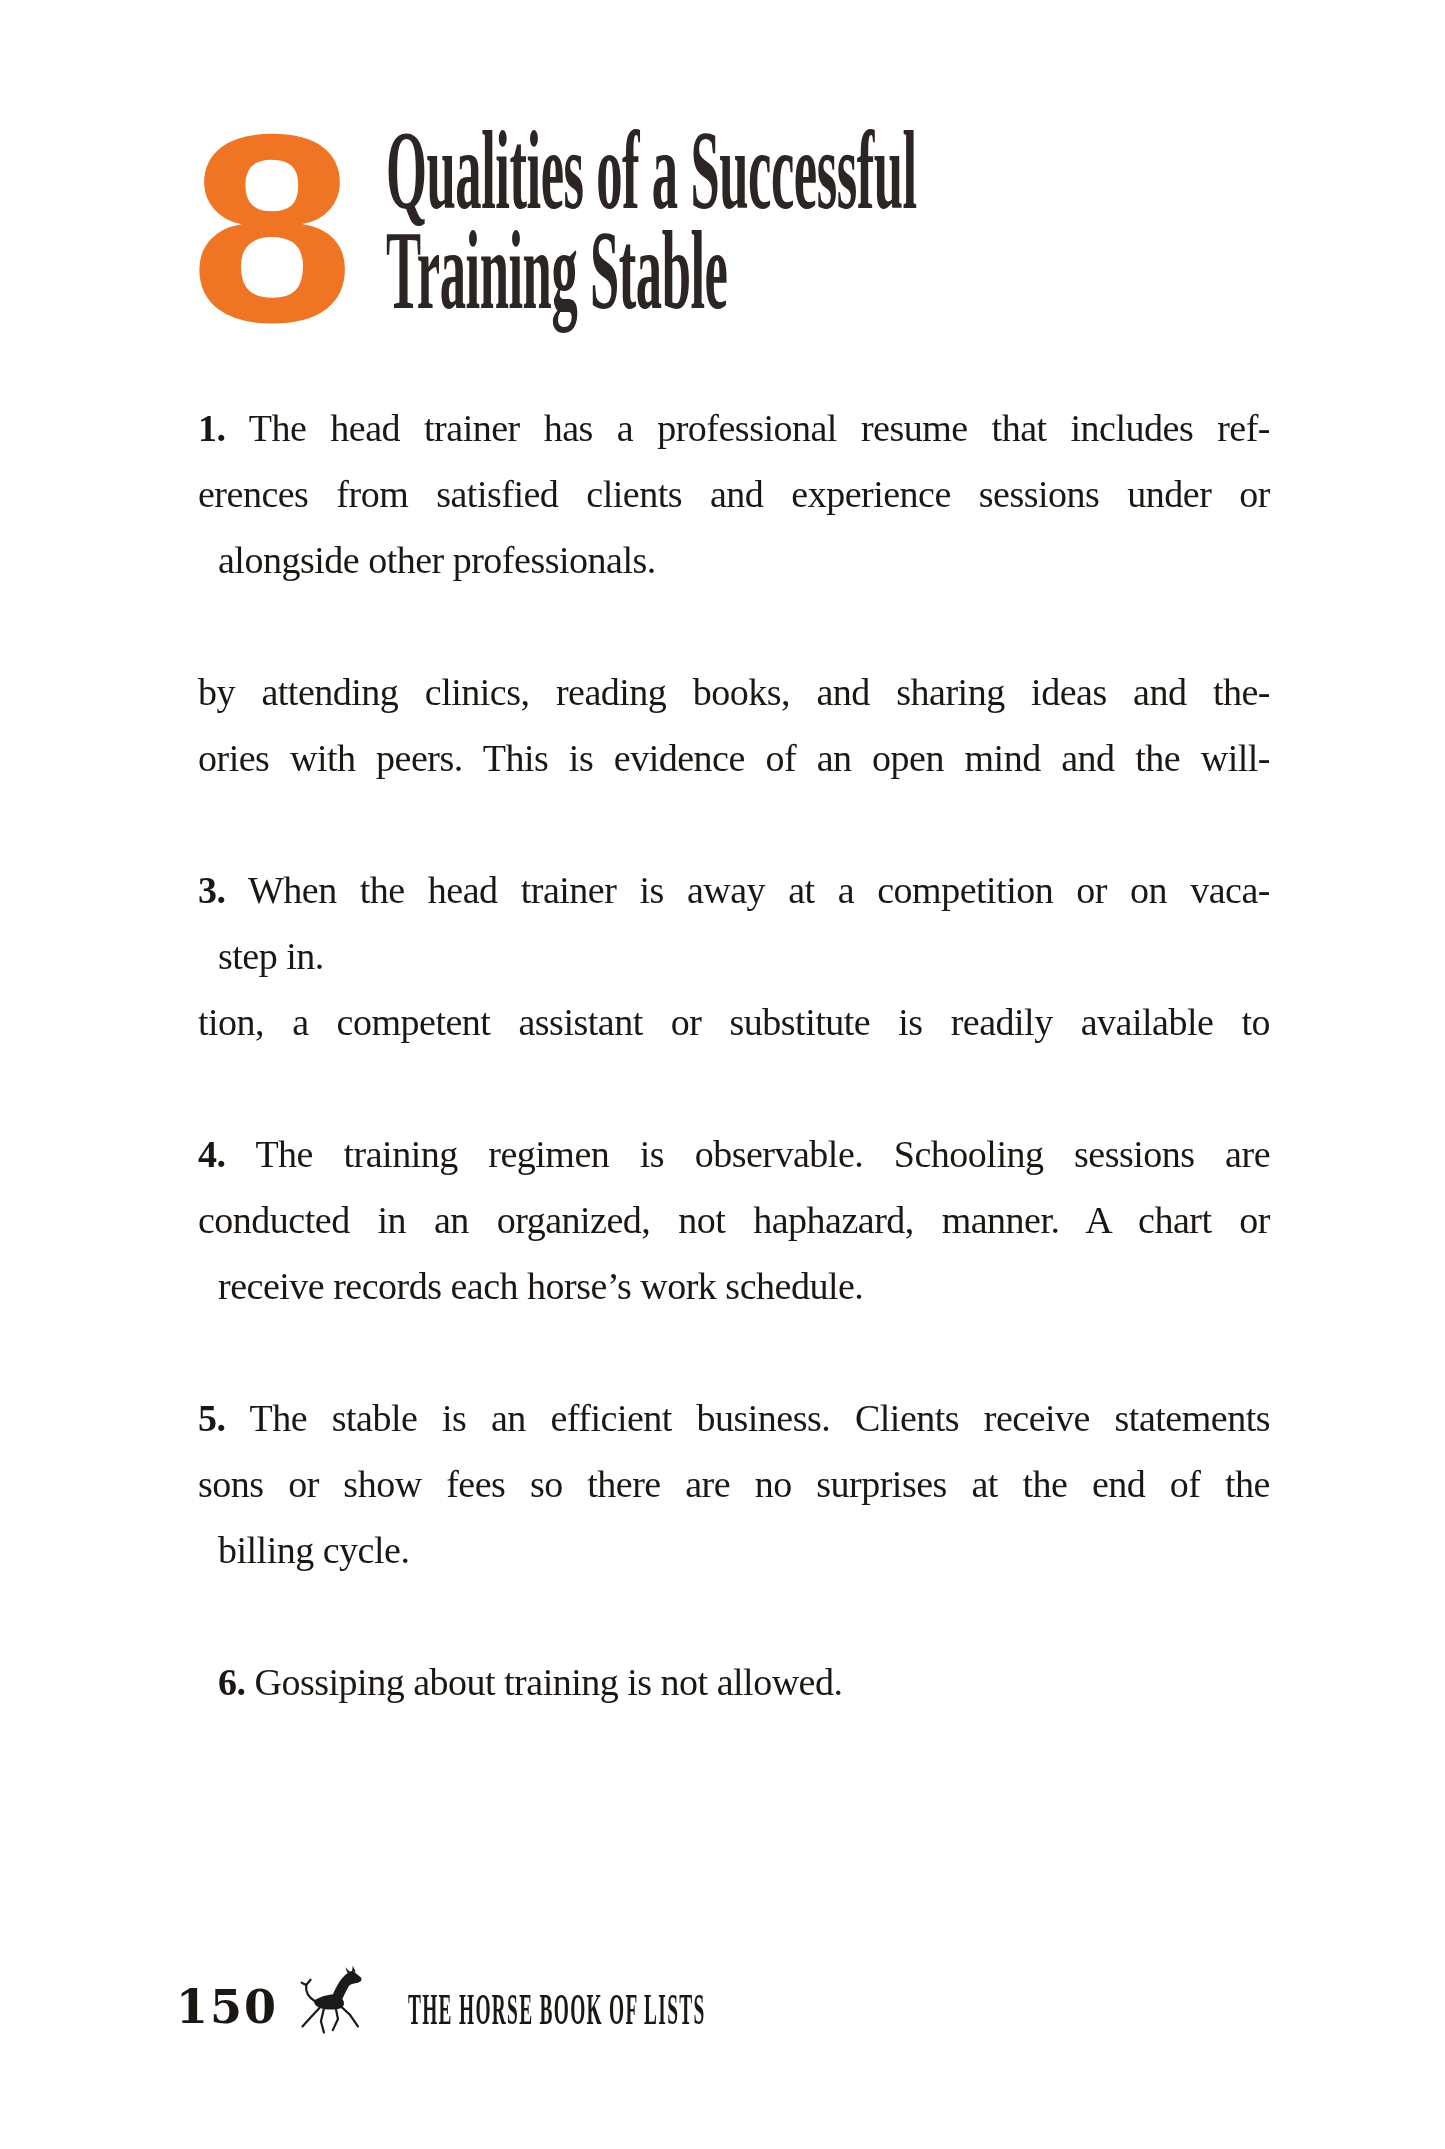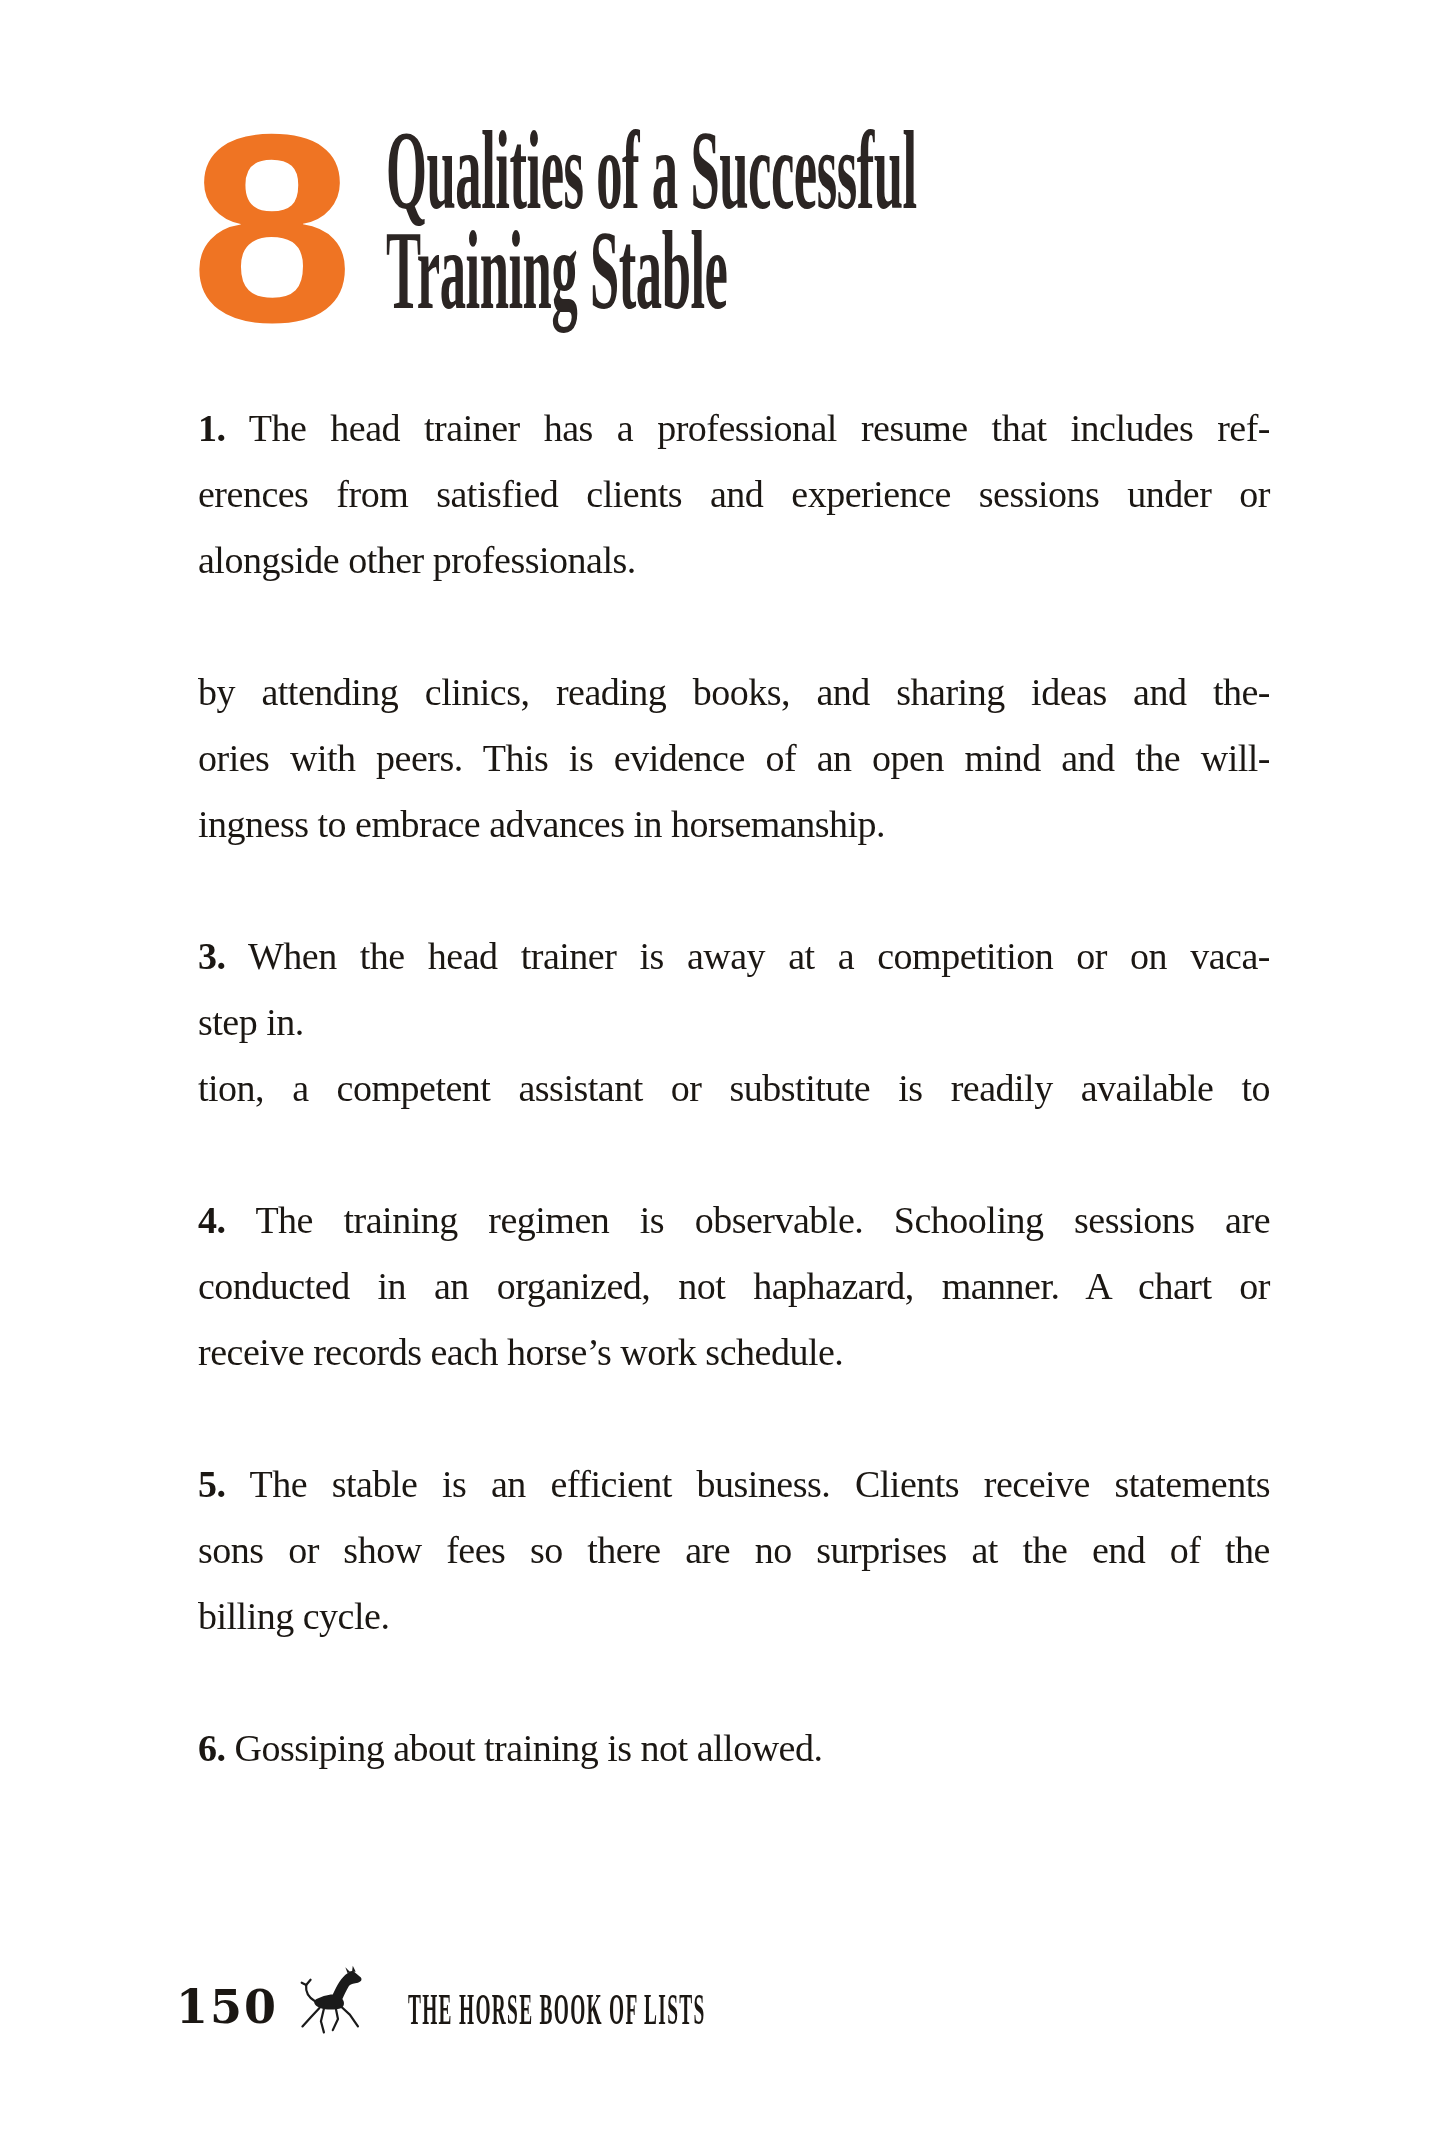--- a/index.html
+++ b/index.html
@@ -66,20 +66,21 @@
   .para { margin-bottom: 66px; }
   .line {
     display: block;
     text-align: justify;
     text-align-last: justify;
     white-space: normal;
   }
   .line.last {
     text-align: left;
     text-align-last: left;
+    margin-left: 20px;
   }
   .num { font-weight: bold; }
 
   
   .page-number {
     position: absolute;
     left: 176px;
     top: 1984px;
     font-family: "DejaVu Serif", serif;
     font-weight: bold;
@@ -126,21 +127,20 @@
 
     <div class="para">
       <span class="line"><span class="num">1.</span> <span>The head trainer has a professional resume that includes ref-</span></span>
       <span class="line">erences from satisfied clients and experience sessions under or</span>
       <span class="line last">alongside other professionals.</span>
     </div>
 
     <div class="para">
       <span class="line">by attending clinics, reading books, and sharing ideas and the-</span>
       <span class="line">ories with peers. This is evidence of an open mind and the will-</span>
-      <span class="line last">ingness to embrace advances in horsemanship.</span>
     </div>
 
     <div class="para">
       <span class="line"><span class="num">3.</span> <span>When the head trainer is away at a competition or on vaca-</span></span>
       <span class="line last">step in.</span>
       <span class="line">tion, a competent assistant or substitute is readily available to</span>
     </div>
 
     <div class="para">
       <span class="line"><span class="num">4.</span> <span>The training regimen is observable. Schooling sessions are</span></span>

